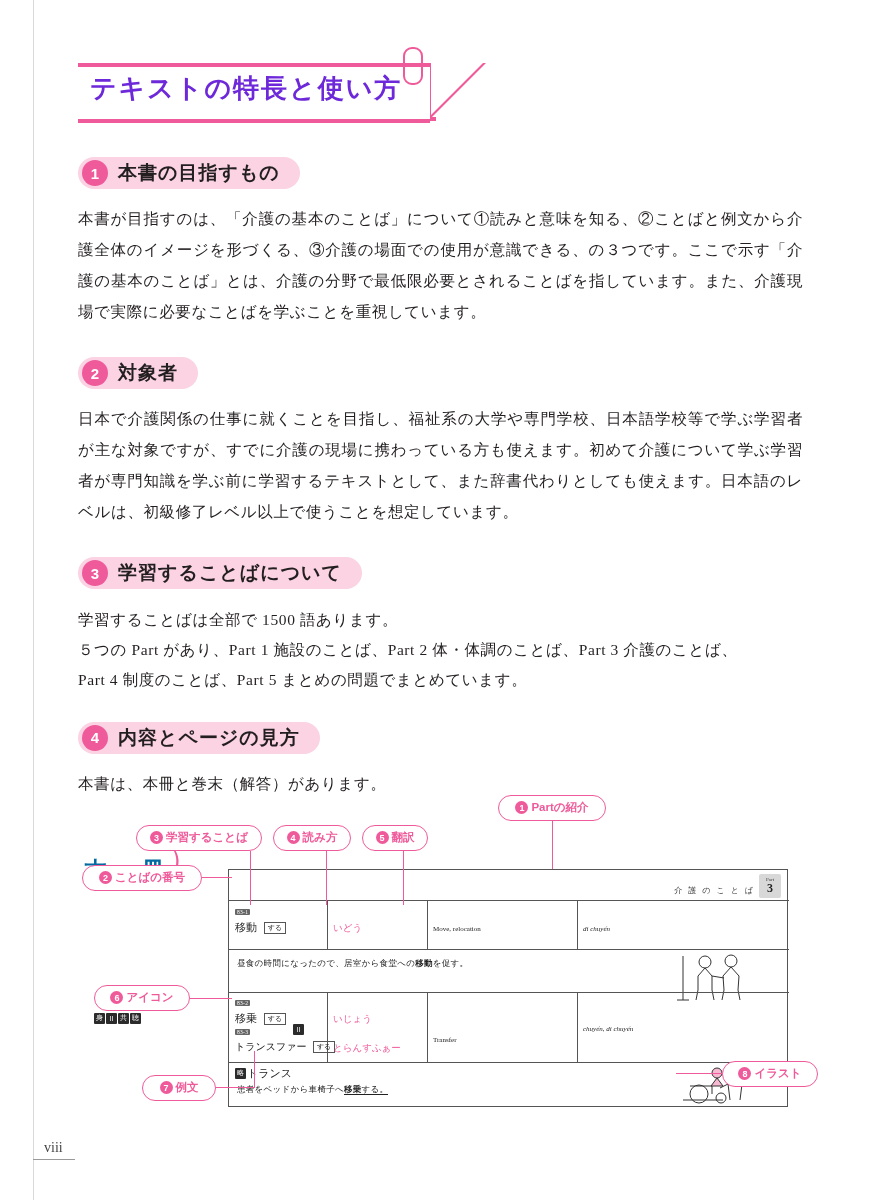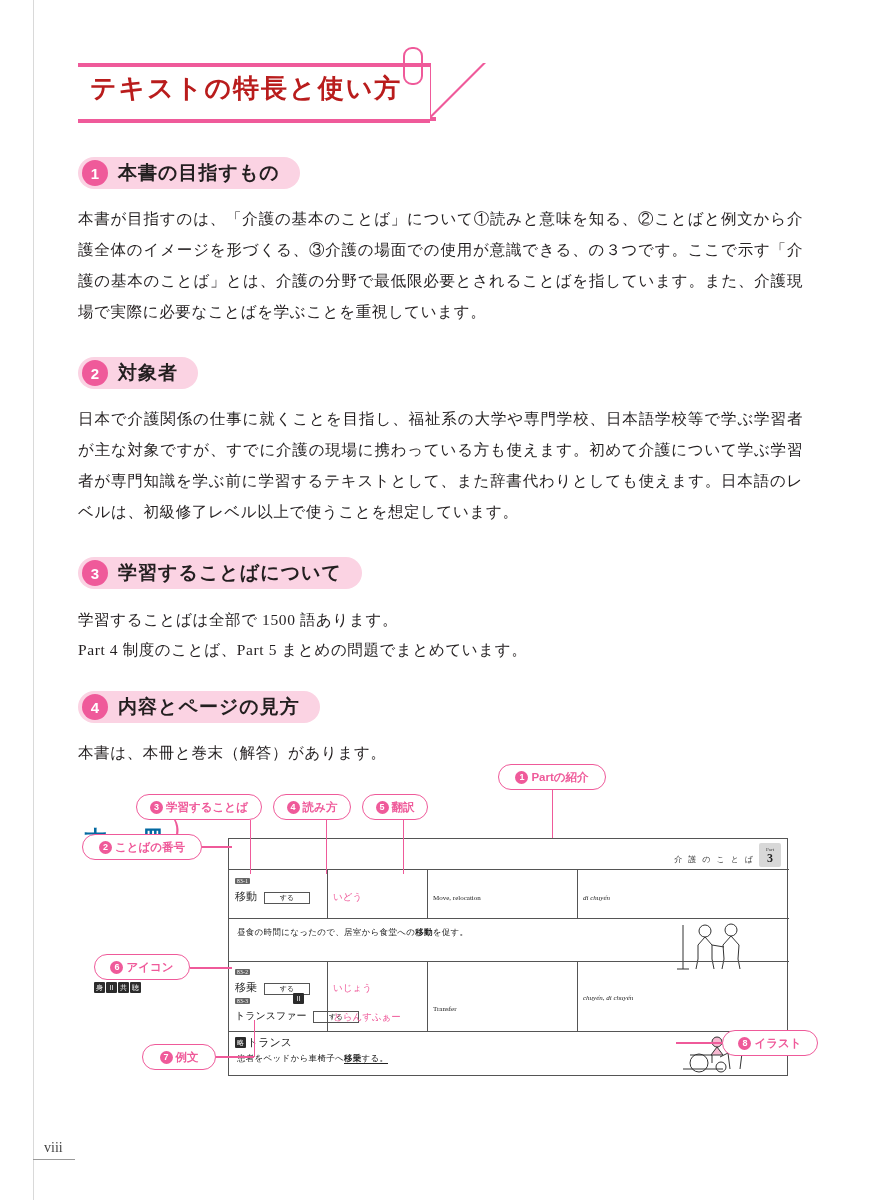--- a/index.html
+++ b/index.html
@@ -58,21 +58,21 @@
     border-bottom: 4px solid #ef5a9a;
   }
   .title-text {
     position: absolute;
     left: 12px;
     top: 16px;
     font-family: "Liberation Sans", sans-serif;
     font-weight: bold;
     font-size: 26px;
     letter-spacing: 2px;
-    color: #b91c1c;
+    color: #6d28d9;
   }
   .title-fold {
     position: absolute;
     left: 352px;
     top: 8px;
     width: 0; height: 0;
     border-left: 0;
     border-top: 56px solid #ef5a9a;
     border-right: 56px solid transparent;
   }
@@ -285,21 +285,21 @@
     background: #666;
     color: #fff;
     padding: 0 2px;
     border-radius: 1px;
     letter-spacing: 0.3px;
   }
   .suru {
     display: inline-block;
     border: 0.8px solid #555;
     font-size: 7px;
-    padding: 0px 15px;
+    padding: 0px 3px;
     vertical-align: middle;
     margin-left: 4px;
   }
   .reading { color: #ef5a9a; font-size: 9.5px; }
   .example { font-size: 8.5px; color: #222; letter-spacing: 0.3px; }
   .bold-w { font-weight: bold; }
   .underline-w { border-bottom: 1px solid #222; }
   .en { font-size: 7px; color: #222; font-family: "Liberation Serif", serif; }
   .vi { font-size: 7px; color: #222; font-style: italic; }
 
@@ -377,20 +377,21 @@
     </div>
     <p class="para">日本で介護関係の仕事に就くことを目指し、福祉系の大学や専門学校、日本語学校等で学ぶ学習者が主な対象ですが、すでに介護の現場に携わっている方も使えます。初めて介護について学ぶ学習者が専門知識を学ぶ前に学習するテキストとして、また辞書代わりとしても使えます。日本語のレベルは、初級修了レベル以上で使うことを想定しています。</p>
 
     <div class="sec-head">
       <div class="sec-pill">
         <div class="sec-num">3</div>
         <div class="sec-title">学習することばについて</div>
       </div>
     </div>
     <p class="para tight" style="margin-top:14px;">学習することばは全部で 1500 語あります。</p>
+    <p class="para tight" style="margin-top:0;">５つの Part があり、Part 1 施設のことば、Part 2 体・体調のことば、Part 3 介護のことば、</p>
     <p class="para tight" style="margin-top:0;">Part 4 制度のことば、Part 5 まとめの問題でまとめています。</p>
 
     <div class="sec-head" style="margin-top:26px;">
       <div class="sec-pill">
         <div class="sec-num">4</div>
         <div class="sec-title">内容とページの見方</div>
       </div>
     </div>
     <p class="para">本書は、本冊と巻末（解答）があります。</p>
 

